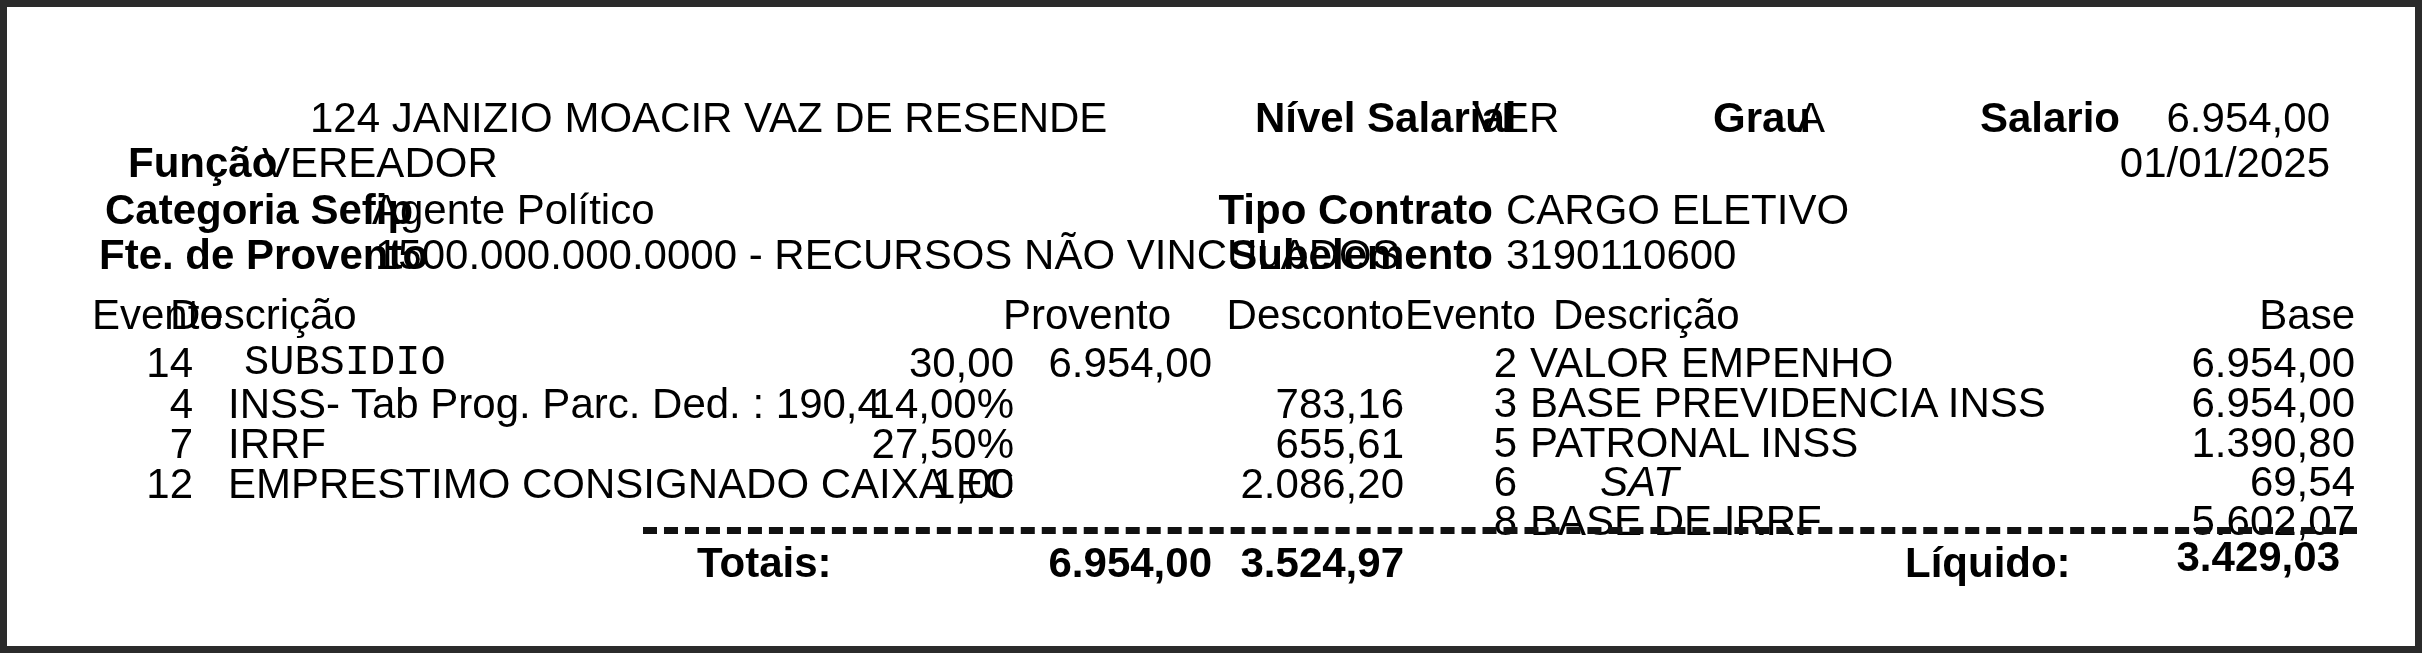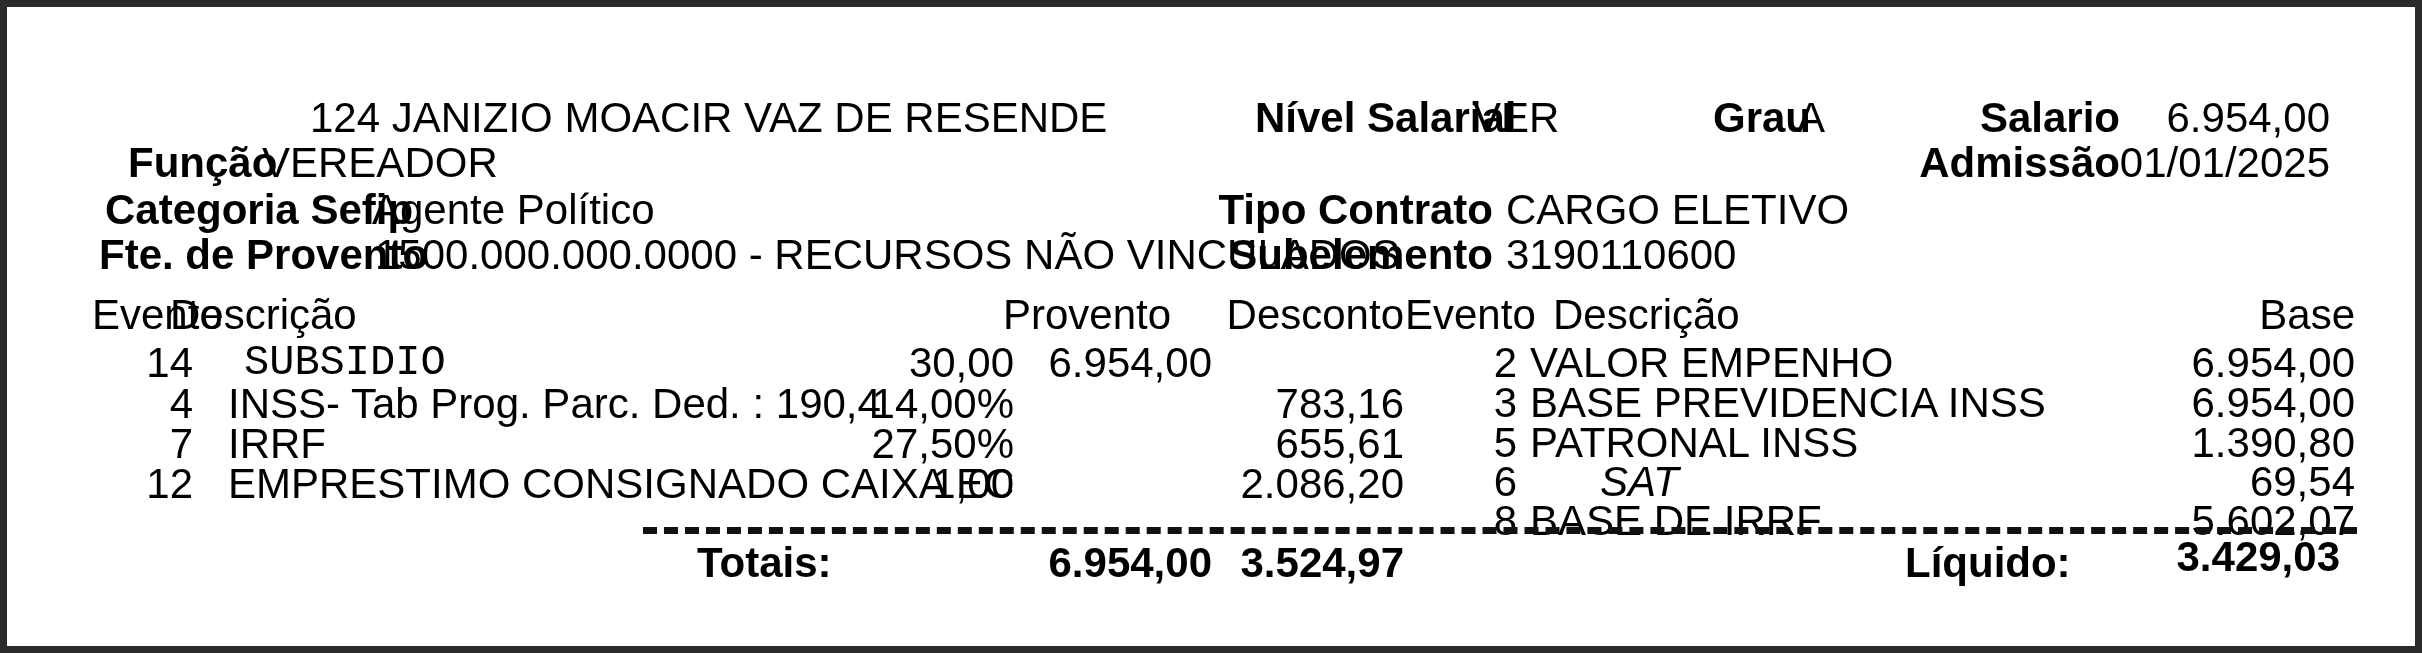--- a/index.html
+++ b/index.html
@@ -48,21 +48,20 @@
   <div class="t" style="left:310px; top:95px;">124 JANIZIO MOACIR VAZ DE RESENDE</div>
   <div class="t b" style="left:1255px; top:95px;">Nível Salarial</div>
   <div class="t" style="left:1473px; top:95px;">VER</div>
   <div class="t b" style="left:1713px; top:95px;">Grau</div>
   <div class="t" style="left:1797px; top:95px;">A</div>
   <div class="t b r" style="left:1820px; top:95px; width:300px;">Salario</div>
   <div class="t r" style="left:2080px; top:95px; width:250px;">6.954,00</div>
 
   <div class="t b" style="left:128px; top:140px;">Função</div>
   <div class="t" style="left:262px; top:140px;">VEREADOR</div>
-  <div class="t b r" style="left:1820px; top:140px; width:300px;">Admissão</div>
   <div class="t r" style="left:2080px; top:140px; width:250px;">01/01/2025</div>
 
   <div class="t b" style="left:105px; top:187px;">Categoria Sefip</div>
   <div class="t" style="left:372px; top:187px;">Agente Político</div>
   <div class="t b r" style="left:1140px; top:187px; width:353px;">Tipo Contrato</div>
   <div class="t" style="left:1506px; top:187px;">CARGO ELETIVO</div>
 
   <div class="t b" style="left:99px; top:232px;">Fte. de Provento</div>
   <div class="t" style="left:375px; top:232px;">1500.000.000.0000 - RECURSOS NÃO VINCULADOS</div>
   <div class="t b r" style="left:1140px; top:232px; width:353px;">Subelemento</div>

